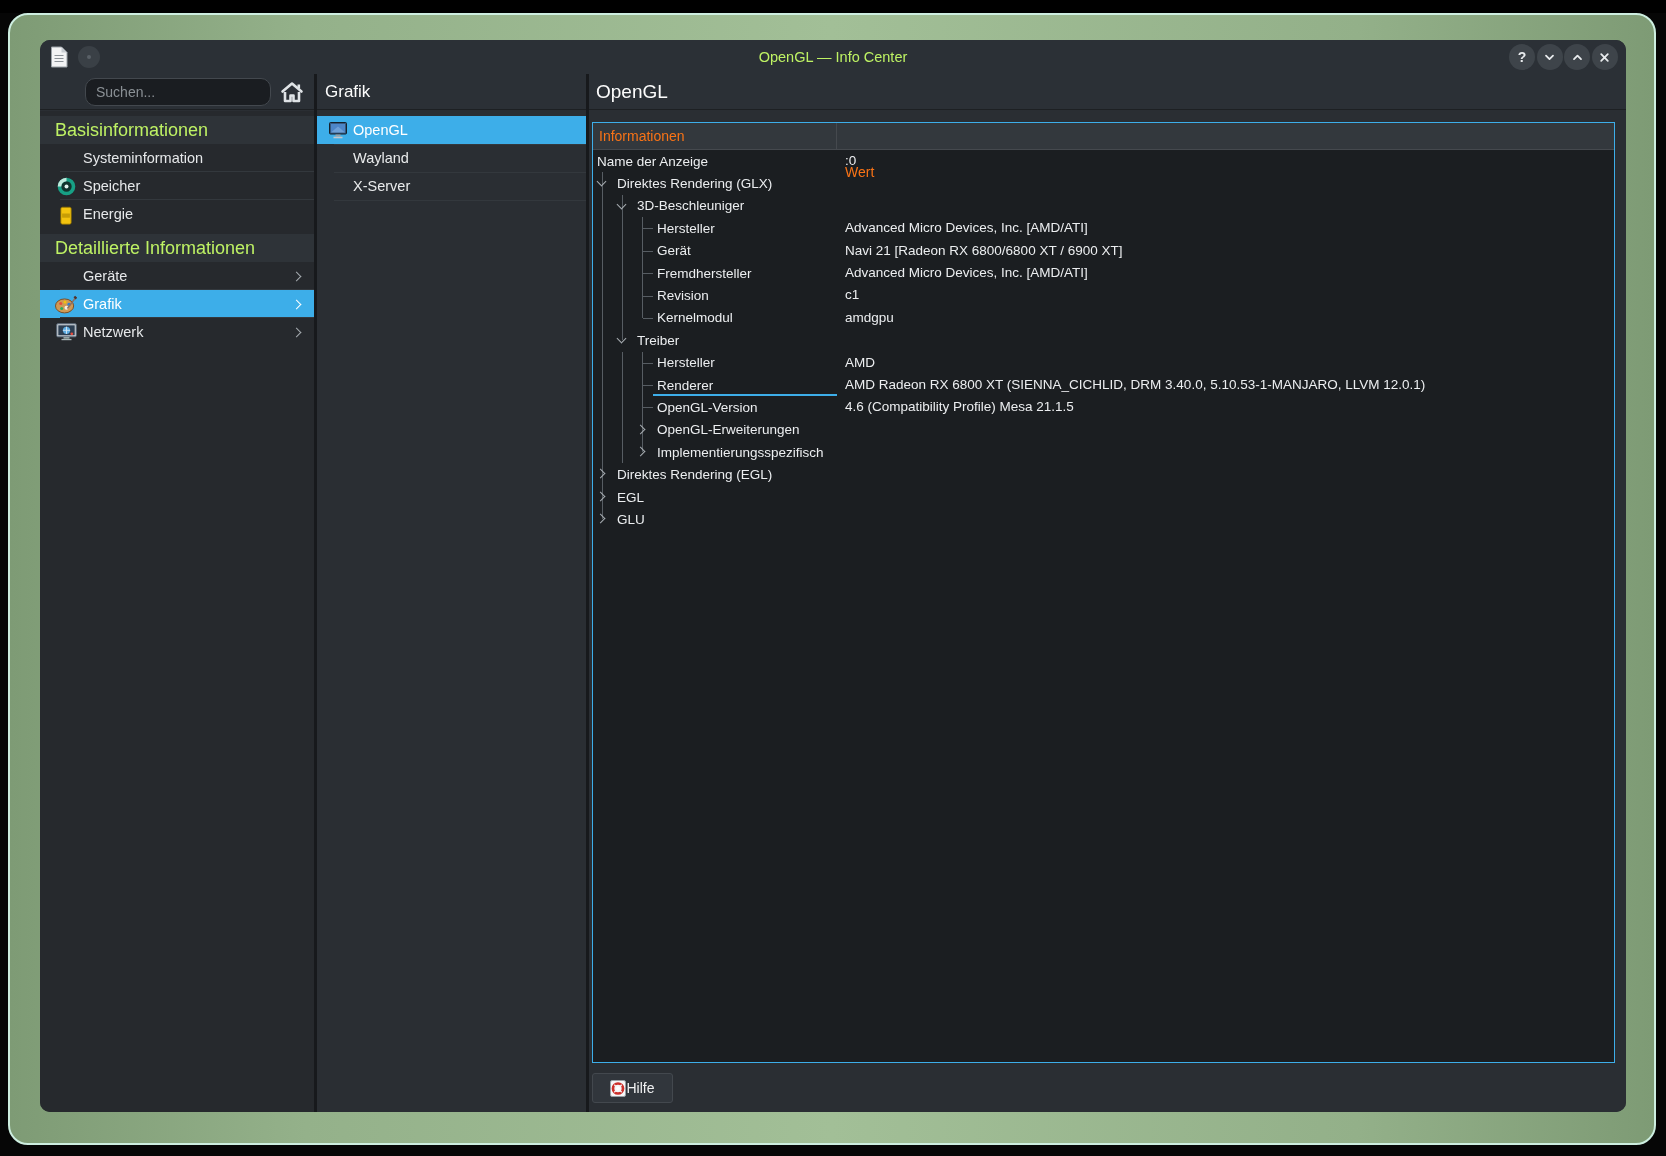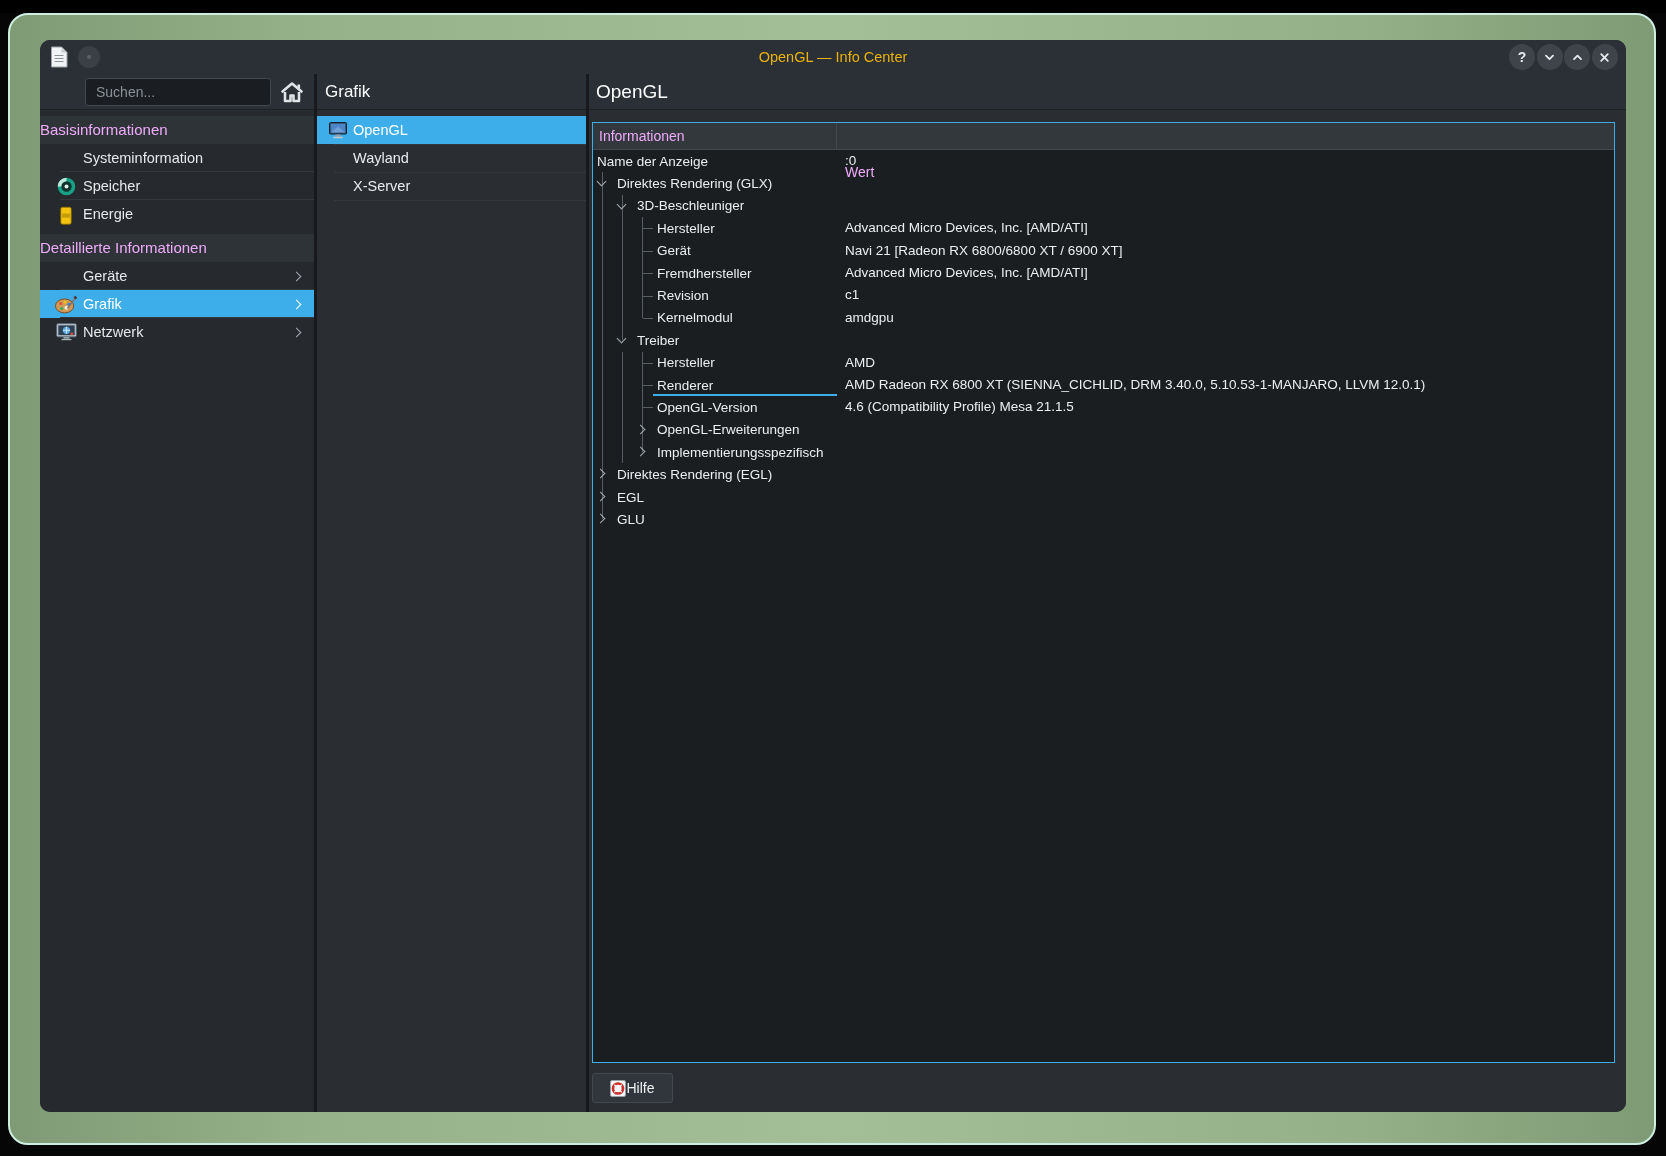--- a/index.html
+++ b/index.html
@@ -14,46 +14,46 @@
     background:#2a2e33; border-radius:10px; overflow:hidden; color:#eceef0; font-size:14px; }
 
   
   .titlebar { position:absolute; left:0; top:0; right:0; height:34px; background:#2b3036; }
   .tb-appicon { position:absolute; left:10px; top:6px; }
   .tb-dot { position:absolute; left:38px; top:6px; width:22px; height:22px; border-radius:50%;
     background:#3a4046; }
   .tb-dot::after { content:""; position:absolute; left:9px; top:9px; width:4px; height:4px;
     border-radius:50%; background:#596067; }
   .tb-title { position:absolute; left:0; right:0; top:0; height:34px; line-height:34px;
-    text-align:center; color:#eab308; font-size:14.5px; }
+    text-align:center; color:#bef264; font-size:14.5px; }
   .tb-btn { position:absolute; top:4px; width:26px; height:26px; border-radius:50%;
     background:#3e444a; border:none; color:#e8ebed; font-size:14px; font-weight:bold;
     display:flex; align-items:center; justify-content:center; cursor:default; }
 
   
   .band { position:absolute; left:0; top:34px; right:0; height:36px; background:#2b3036;
     border-bottom:1px solid #1d2023; }
   .search { position:absolute; left:45px; top:4px; width:186px; height:28px; background:#1a1d21;
-    border:1px solid #43484e; border-radius:3px; color:#d5d8da; font-size:14px; padding:0 10px;
+    border:1px solid #43484e; border-radius:10px; color:#d5d8da; font-size:14px; padding:0 10px;
     font-family:"Liberation Sans","DejaVu Sans",sans-serif; }
   .search::placeholder { color:#8a9095; }
   .home-btn { position:absolute; left:239px; top:6px; width:26px; height:24px; background:none;
     border:none; cursor:default; }
   .band-title { position:absolute; top:0; height:36px; line-height:36px; color:#fcfcfc; }
   .band-title.grafik { left:285px; font-size:17px; }
   .band-title.opengl { left:556px; font-size:19px; }
 
   
   .vdiv { position:absolute; top:34px; bottom:0; width:3px; background:#17191c; }
   .vdiv.d1 { left:274px; } .vdiv.d2 { left:546px; }
 
   
   .sidebar { position:absolute; left:0; top:71px; width:274px; bottom:0; background:#26292d; }
-  .side-header { height:28px; line-height:28px; background:#2e3338; color:#f0abfc;
-    font-size:15px; margin-top:6px; }
+  .side-header { height:28px; line-height:28px; background:#2e3338; color:#bef264;
+    font-size:18px; padding-left:15px; margin-top:6px; }
   .side-header:first-child { margin-top:5px; }
   .srow { height:28px; display:flex; align-items:center; padding:0 14px 0 15px; position:relative;
     color:#e6e8ea; font-size:14.5px; cursor:default; }
   .srow .sep { position:absolute; left:20px; right:0; top:-1px; height:1px; background:#33383d; }
   .srow .icn { width:22px; height:22px; flex:none; margin-right:6px; display:flex;
     align-items:center; justify-content:center; }
   .srow .noicn { width:28px; flex:none; }
   .srow .lbl { flex:1; }
   .srow.selected { background:#3daee9; color:#fff; }
   .chev { display:inline-block; width:7px; height:7px; border-right:1.6px solid #a5abb0;
@@ -69,21 +69,21 @@
   .mrow .icn { width:20px; flex:none; margin-right:4px; display:flex; align-items:center; }
   .mrow .noicn { width:24px; flex:none; }
   .mrow.selected { background:#3daee9; color:#fff; }
   .mrow .sep { position:absolute; left:17px; right:0; bottom:-1px; height:1px; background:#33383d; }
 
   
   .main { position:absolute; left:549px; top:71px; right:0; bottom:0; background:#2a2e33; }
   .ttable { position:absolute; left:3px; top:11px; width:1023px; height:941px;
     border:1px solid #3daee9; background:#1b1e21; overflow:hidden; }
   .thead { height:27px; background:#33383d; border-bottom:1px solid #45494e; display:flex;
-    color:#f0abfc; font-size:14px; }
+    color:#f97316; font-size:14px; }
   .thead .c1 { width:244px; flex:none; line-height:26px; padding-left:6px;
     border-right:1px solid #45494e; }
   .thead .c2 { flex:1; line-height:26px; padding-left:8px;margin-top:36px; }
   .trow { display:flex; height:22.4px; font-size:13.5px; color:#eceef0; cursor:default; }
   .tlabel { width:244px; flex:none; display:flex; align-items:flex-start; position:relative;
     overflow:hidden; }
   .tlabel .txt { align-self:center; padding-left:4px; white-space:nowrap; }
   .tvalue { flex:1; line-height:22.4px; padding-left:8px; white-space:nowrap; overflow:hidden; }
   .seg { position:relative; width:20px; height:100%; flex:none; }
   .seg .vl  { position:absolute; left:9px; top:0; bottom:0; width:1px; background:#575d63; }

